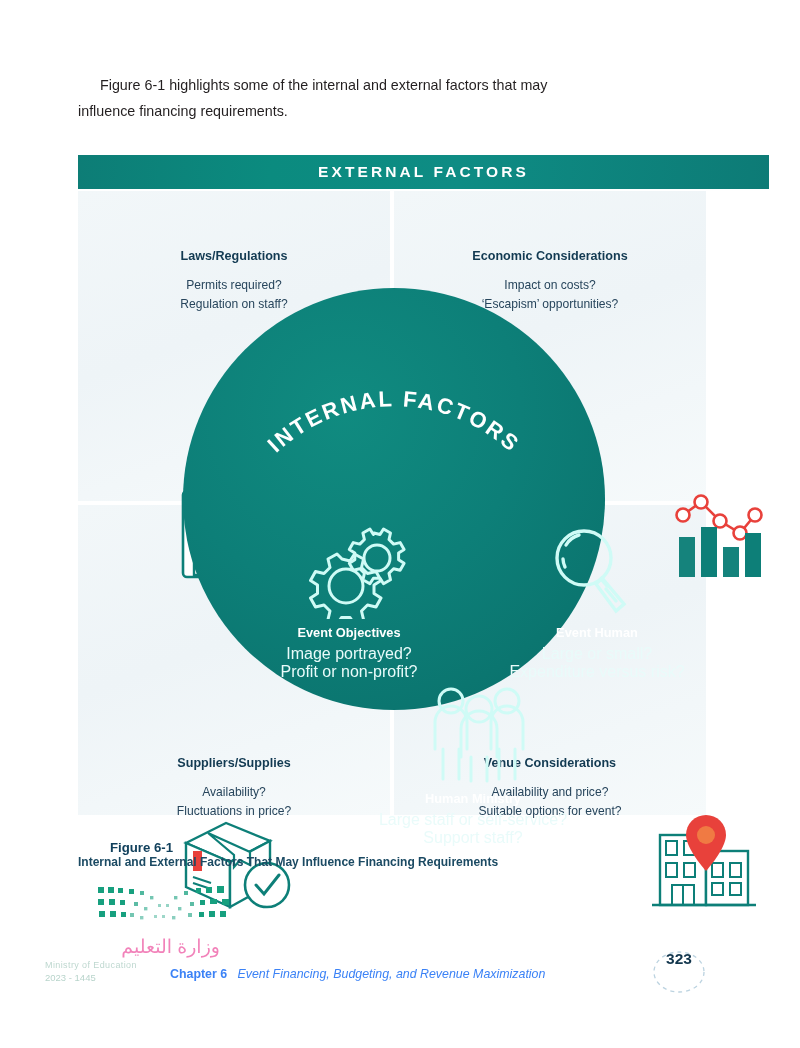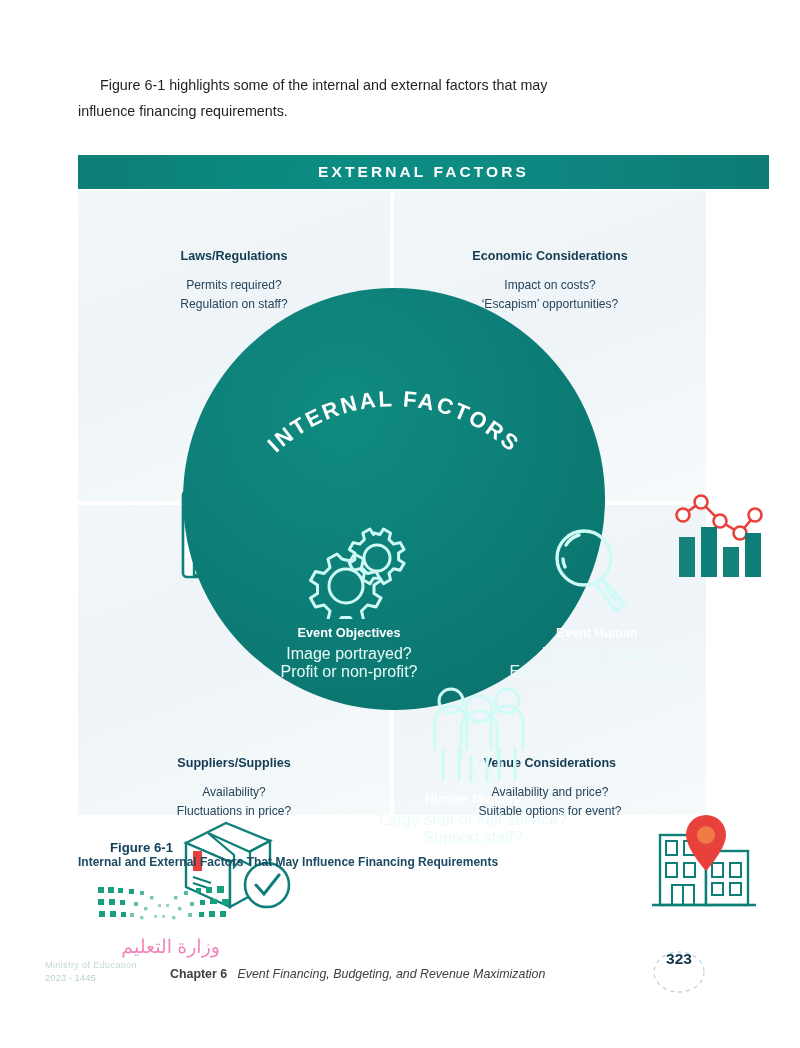--- a/index.html
+++ b/index.html
@@ -187,21 +187,21 @@
   .footer-logo .yr {
     font-size: 9.5px;
     margin-top: 2px;
     opacity: .6;
   }
   .footer-chapter {
     position: absolute;
     left: 170px;
     top: 967px;
     font-size: 12.4px;
-    color: #404040;
+    color: #3b82f6;
     white-space: nowrap;
   }
   .footer-chapter b { font-weight: bold; }
   .footer-chapter i { font-style: italic; }
   .page-badge {
     position: absolute;
     left: 650px;
     top: 950px;
     width: 58px;
     height: 44px;

